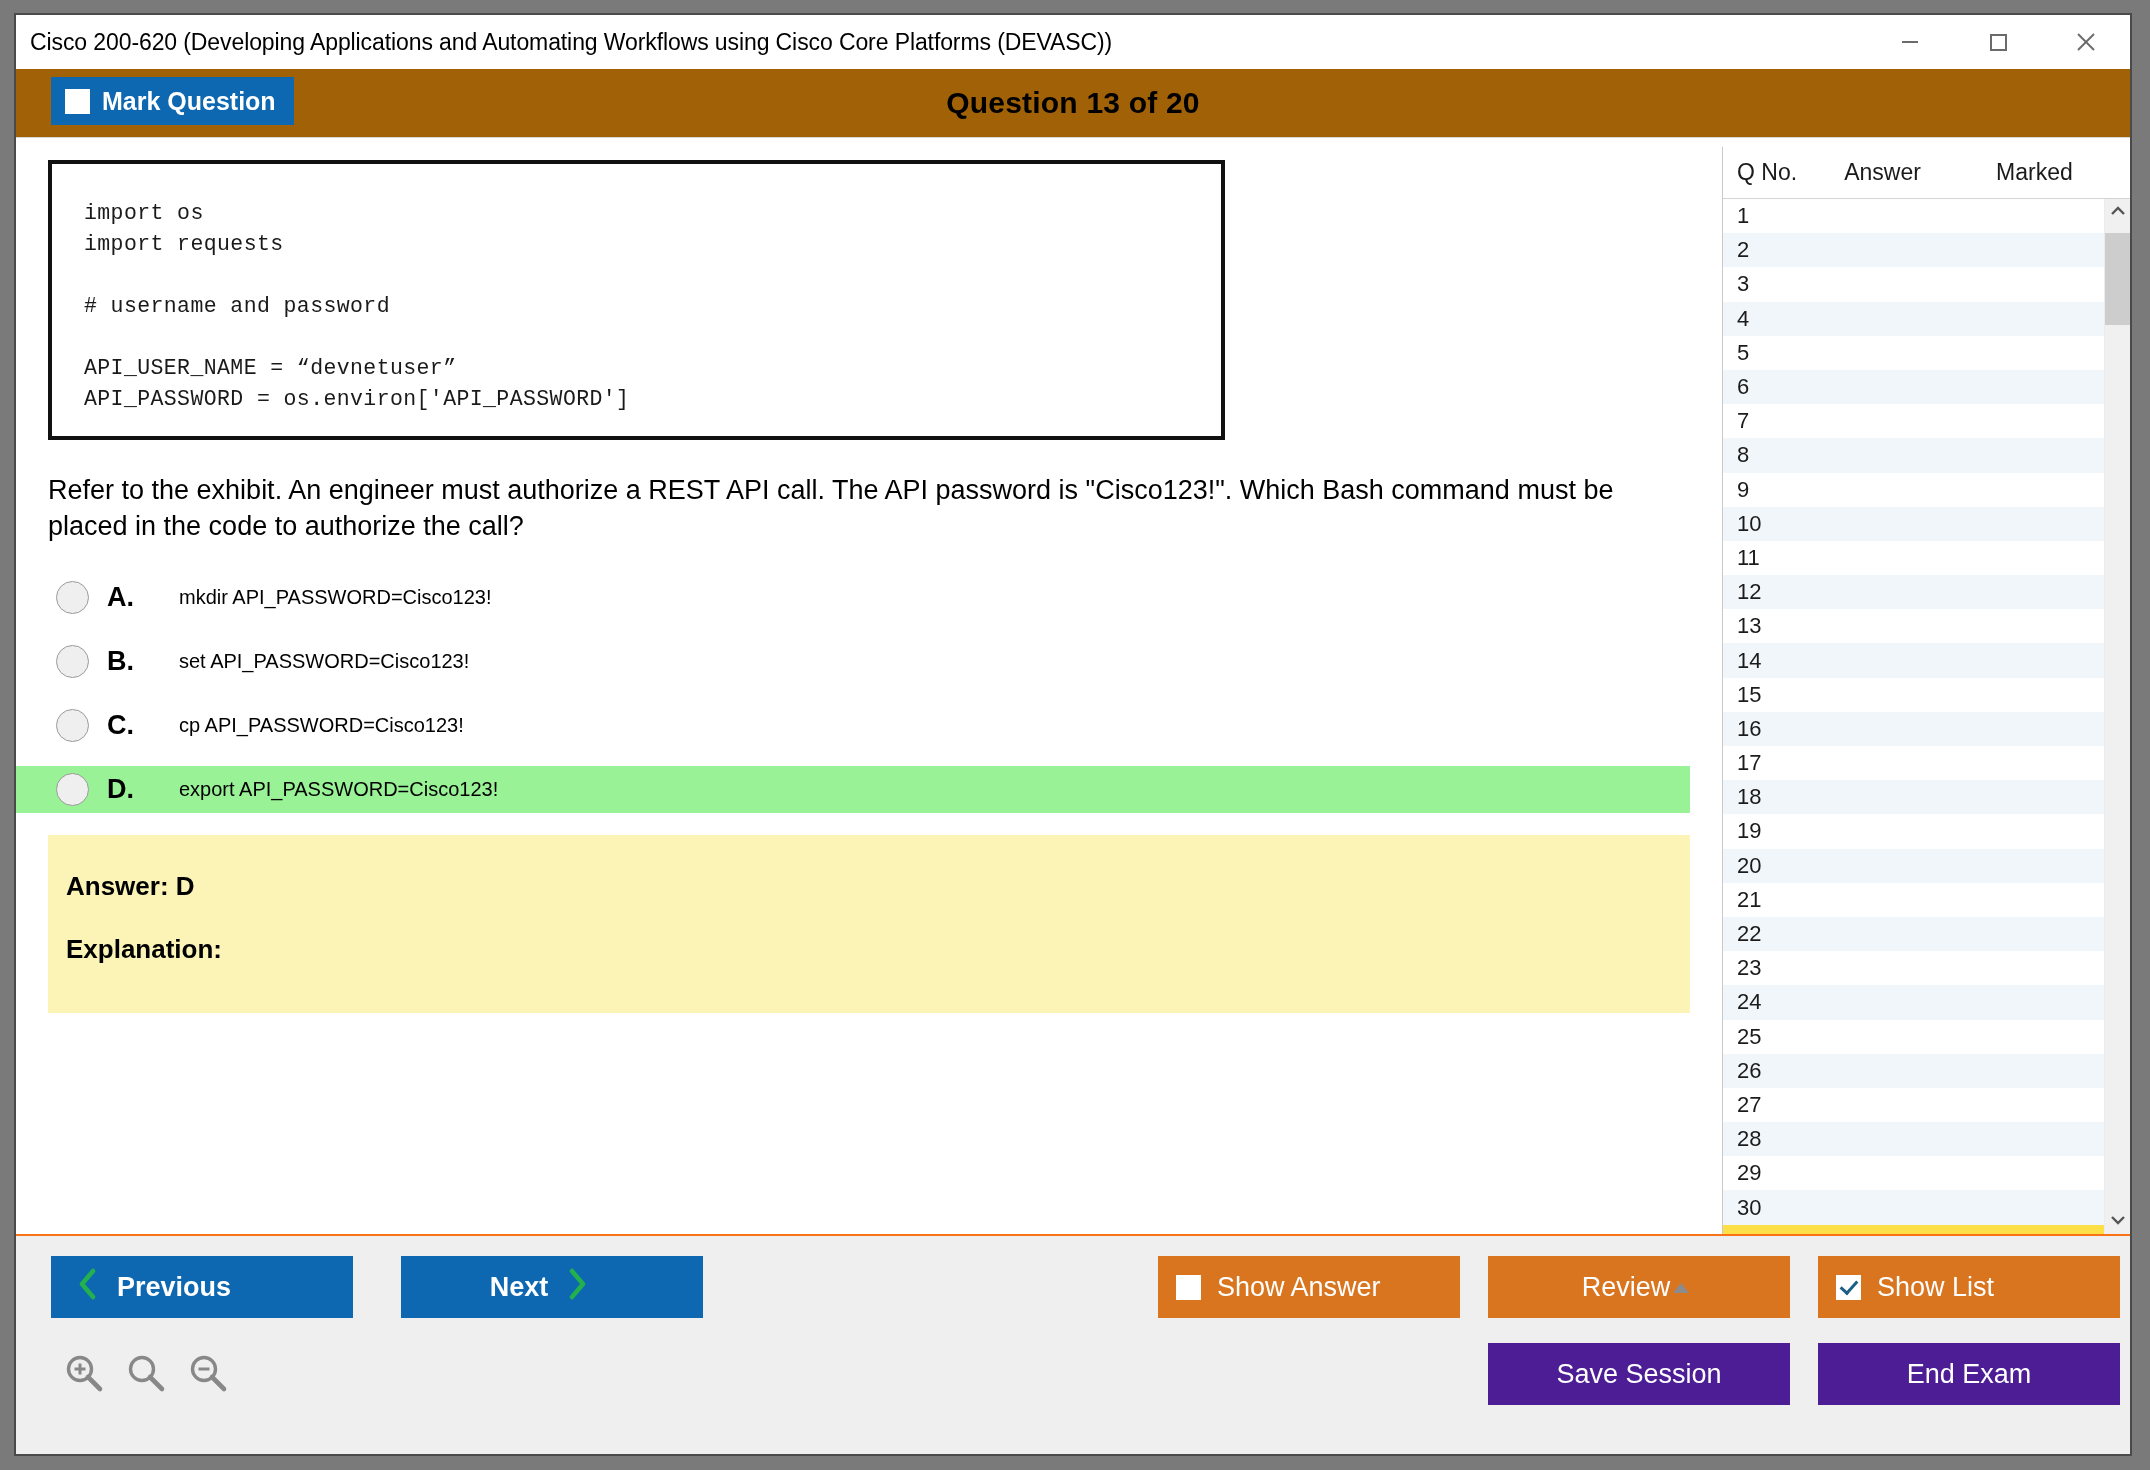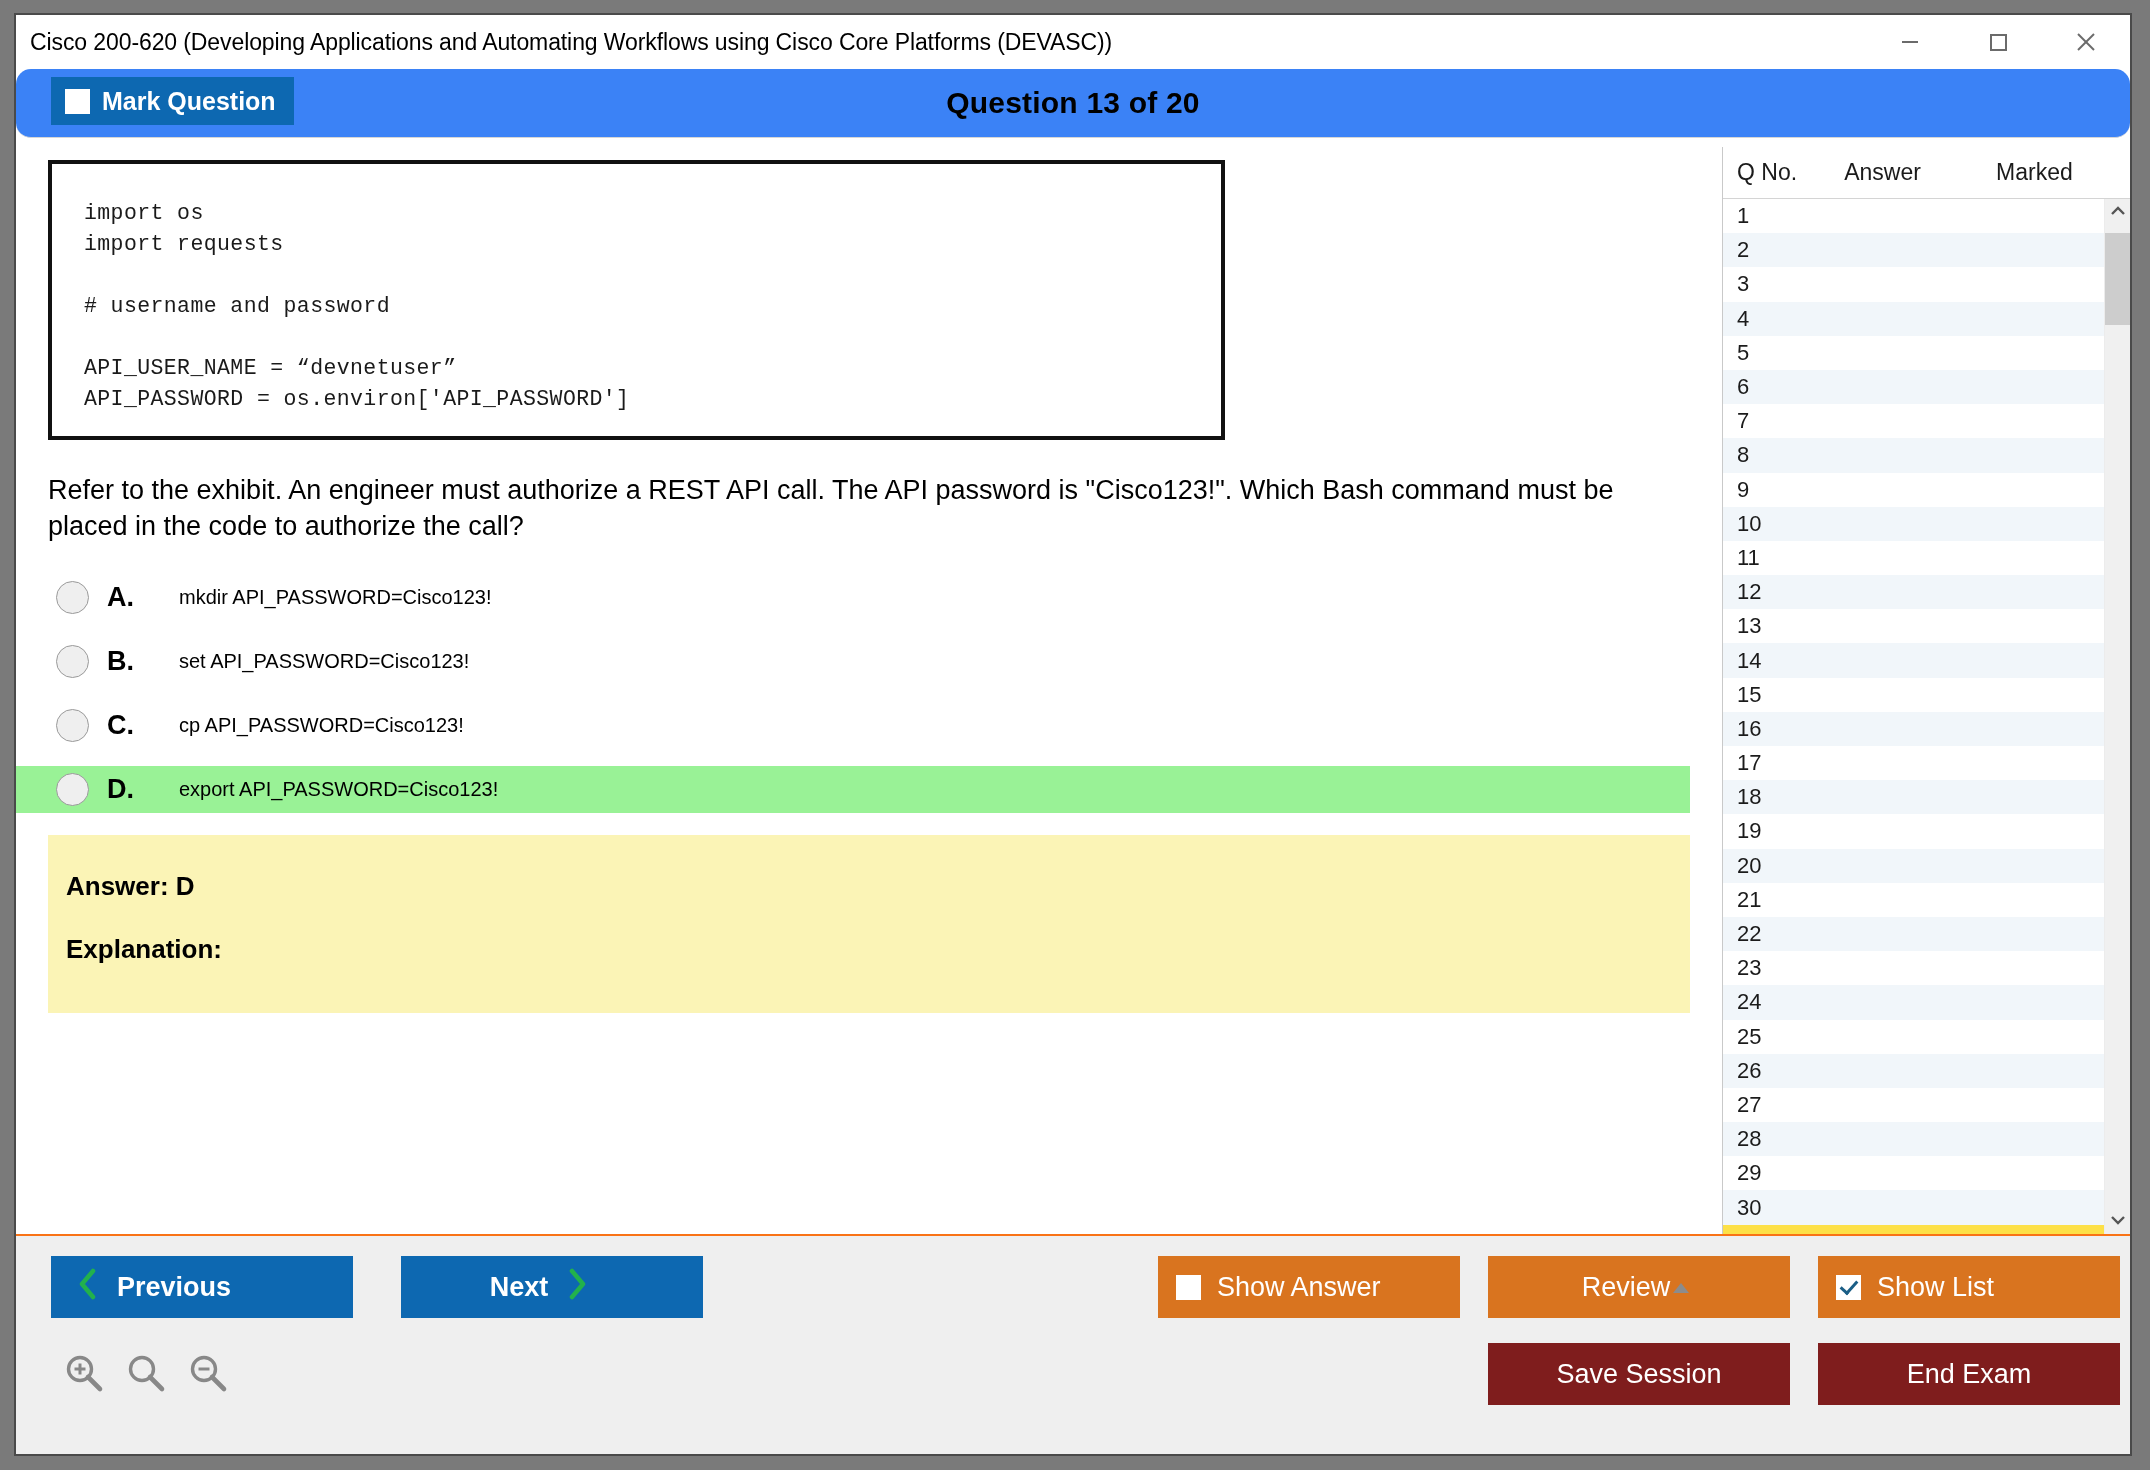--- a/index.html
+++ b/index.html
@@ -56,24 +56,23 @@
     display: flex;
     align-items: center;
     justify-content: center;
   }
   .win-btn svg { display: block; }
 
   
   #header-bar {
     height: 68px;
     min-height: 68px;
-    background: #3b82f6;
+    background: #a16207;
     position: relative;
     border-bottom: 1px solid #d6d6d6;
-    border-radius: 15px;
   }
   #mark-question-btn {
     position: absolute;
     left: 35px;
     top: 8px;
     height: 48px;
     background: #0d68b1;
     color: #ffffff;
     display: flex;
     align-items: center;
@@ -308,21 +307,21 @@
     position: absolute;
     box-sizing: border-box;
     display: flex;
     align-items: center;
     cursor: pointer;
     color: #fff;
     font-weight: bold;
   }
   .btn-blue { background: #0d68b1; }
   .btn-orange { background: #d9741f; }
-  .btn-dark { background: #7f1d1d; }
+  .btn-dark { background: #4c1d95; }
 
   #btn-previous {
     left: 35px; top: 20px; width: 302px; height: 62px;
     font-size: 27px; padding-left: 26px; gap: 18px;
   }
   #btn-next {
     left: 385px; top: 20px; width: 302px; height: 62px;
     font-size: 27px; justify-content: center; padding-right: 26px; gap: 18px;
   }
   #btn-show-answer {

